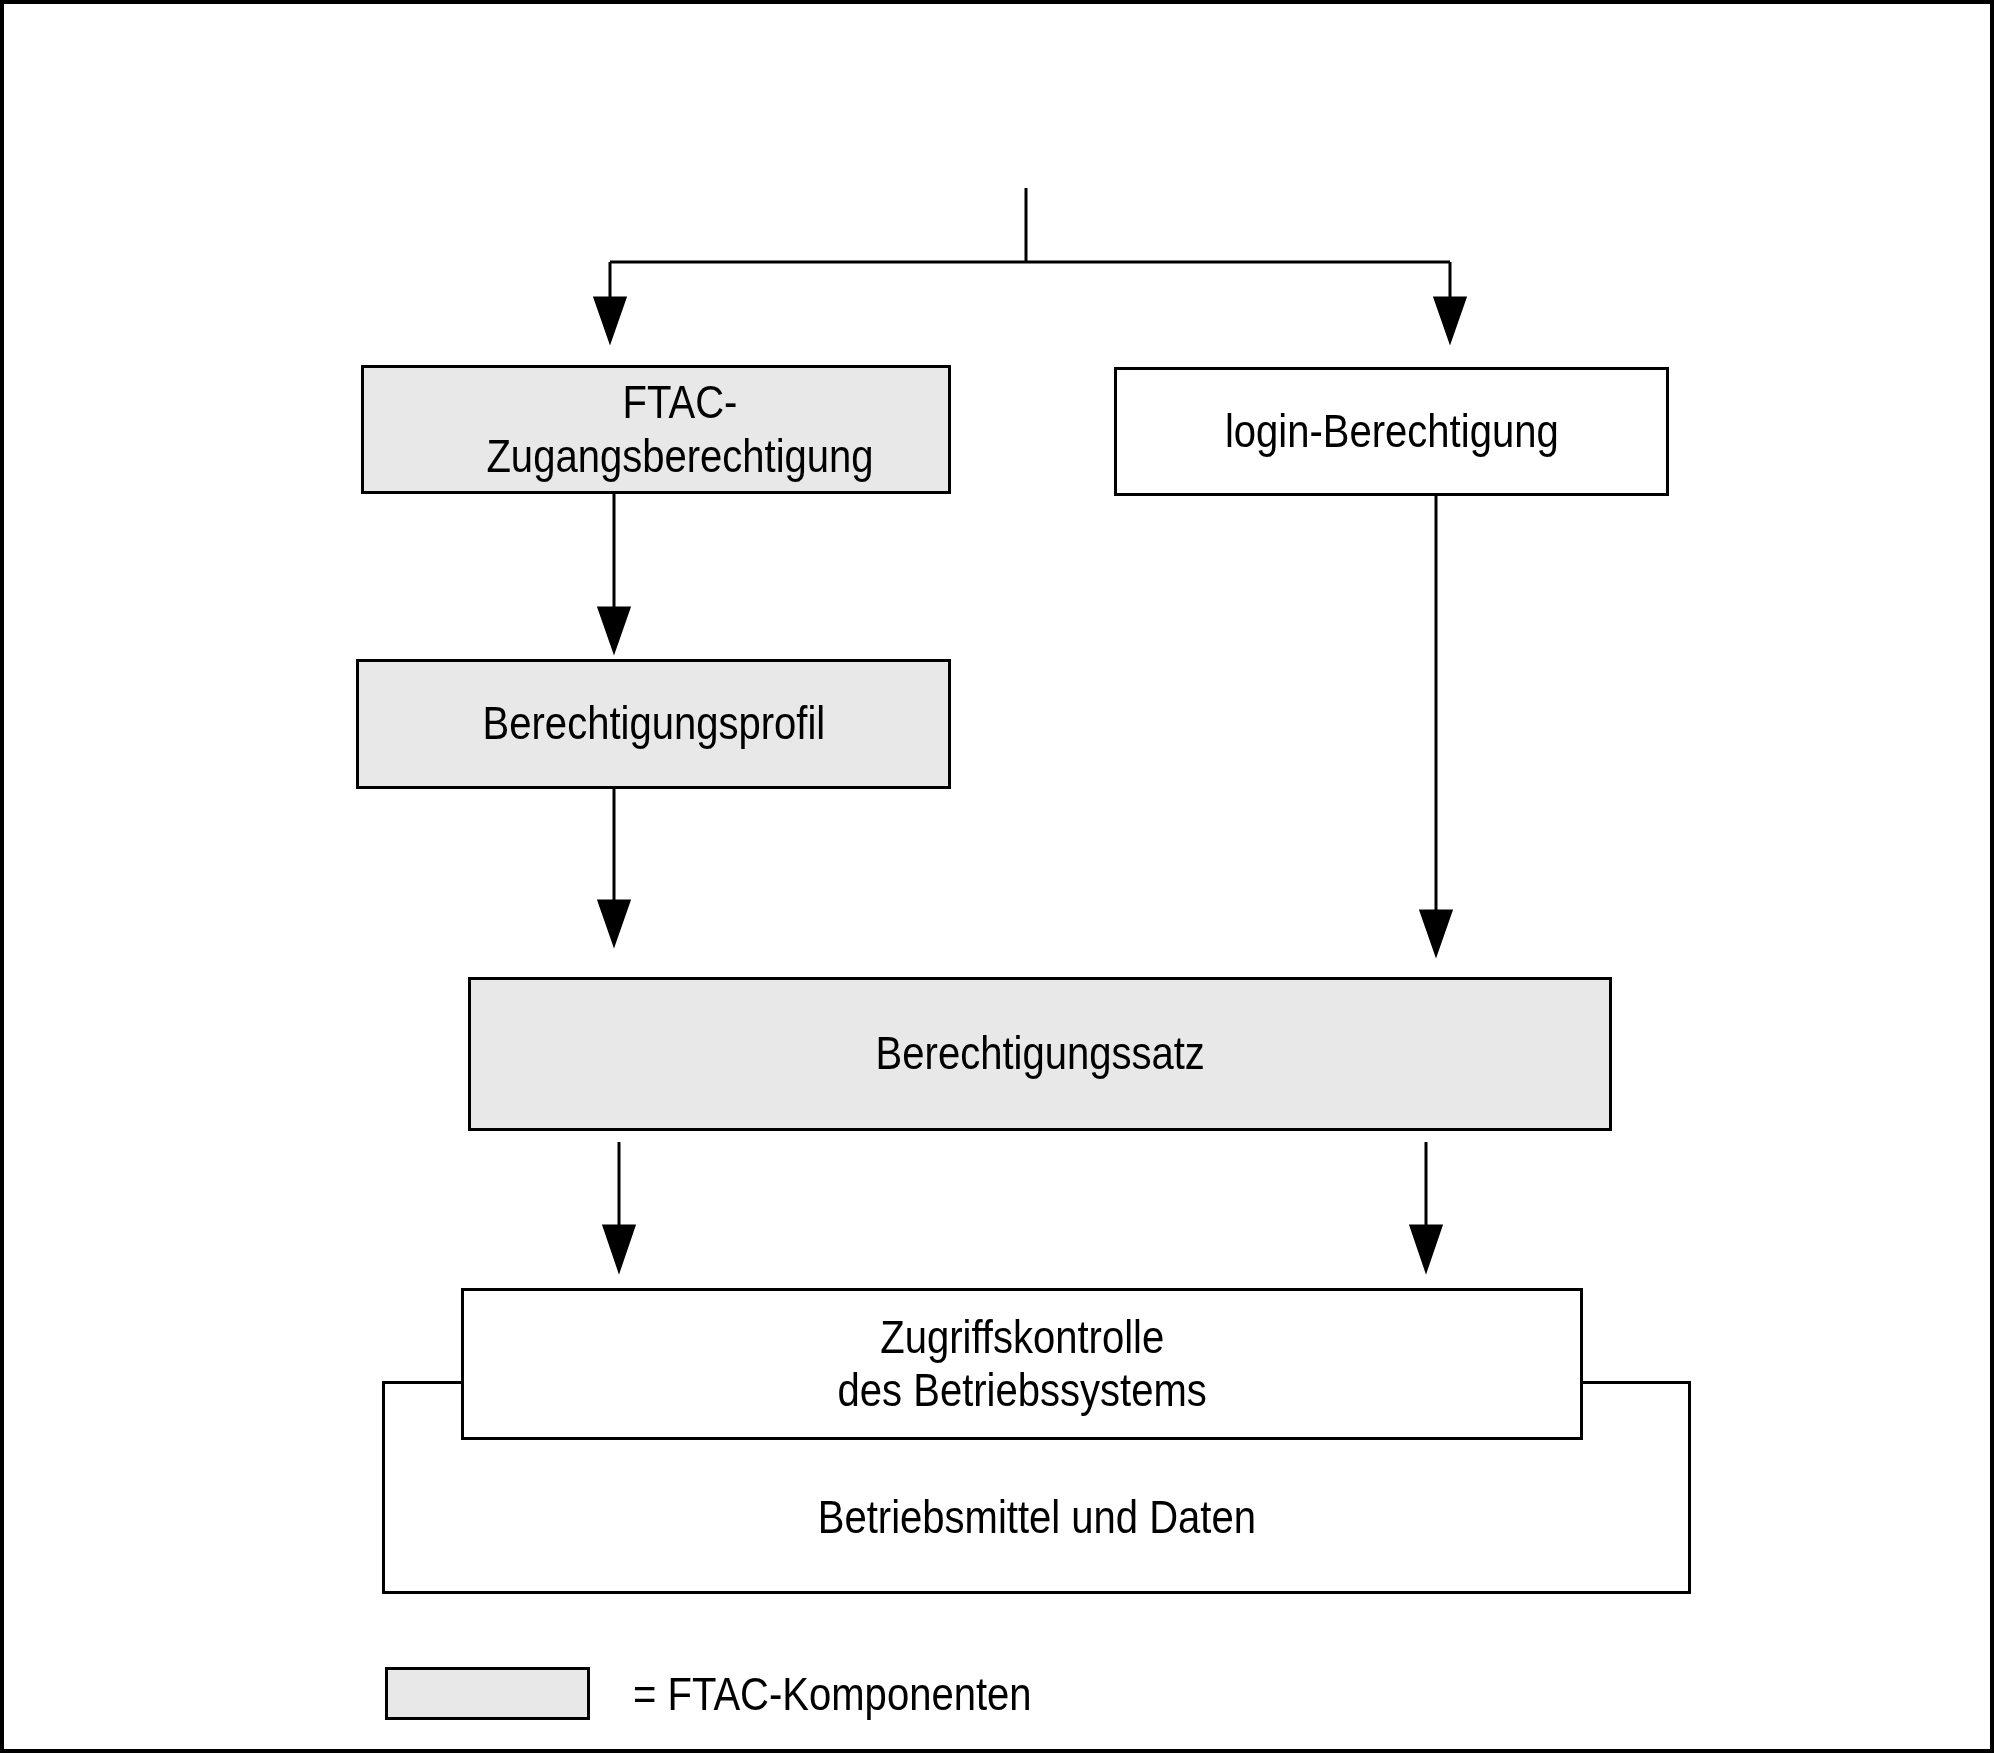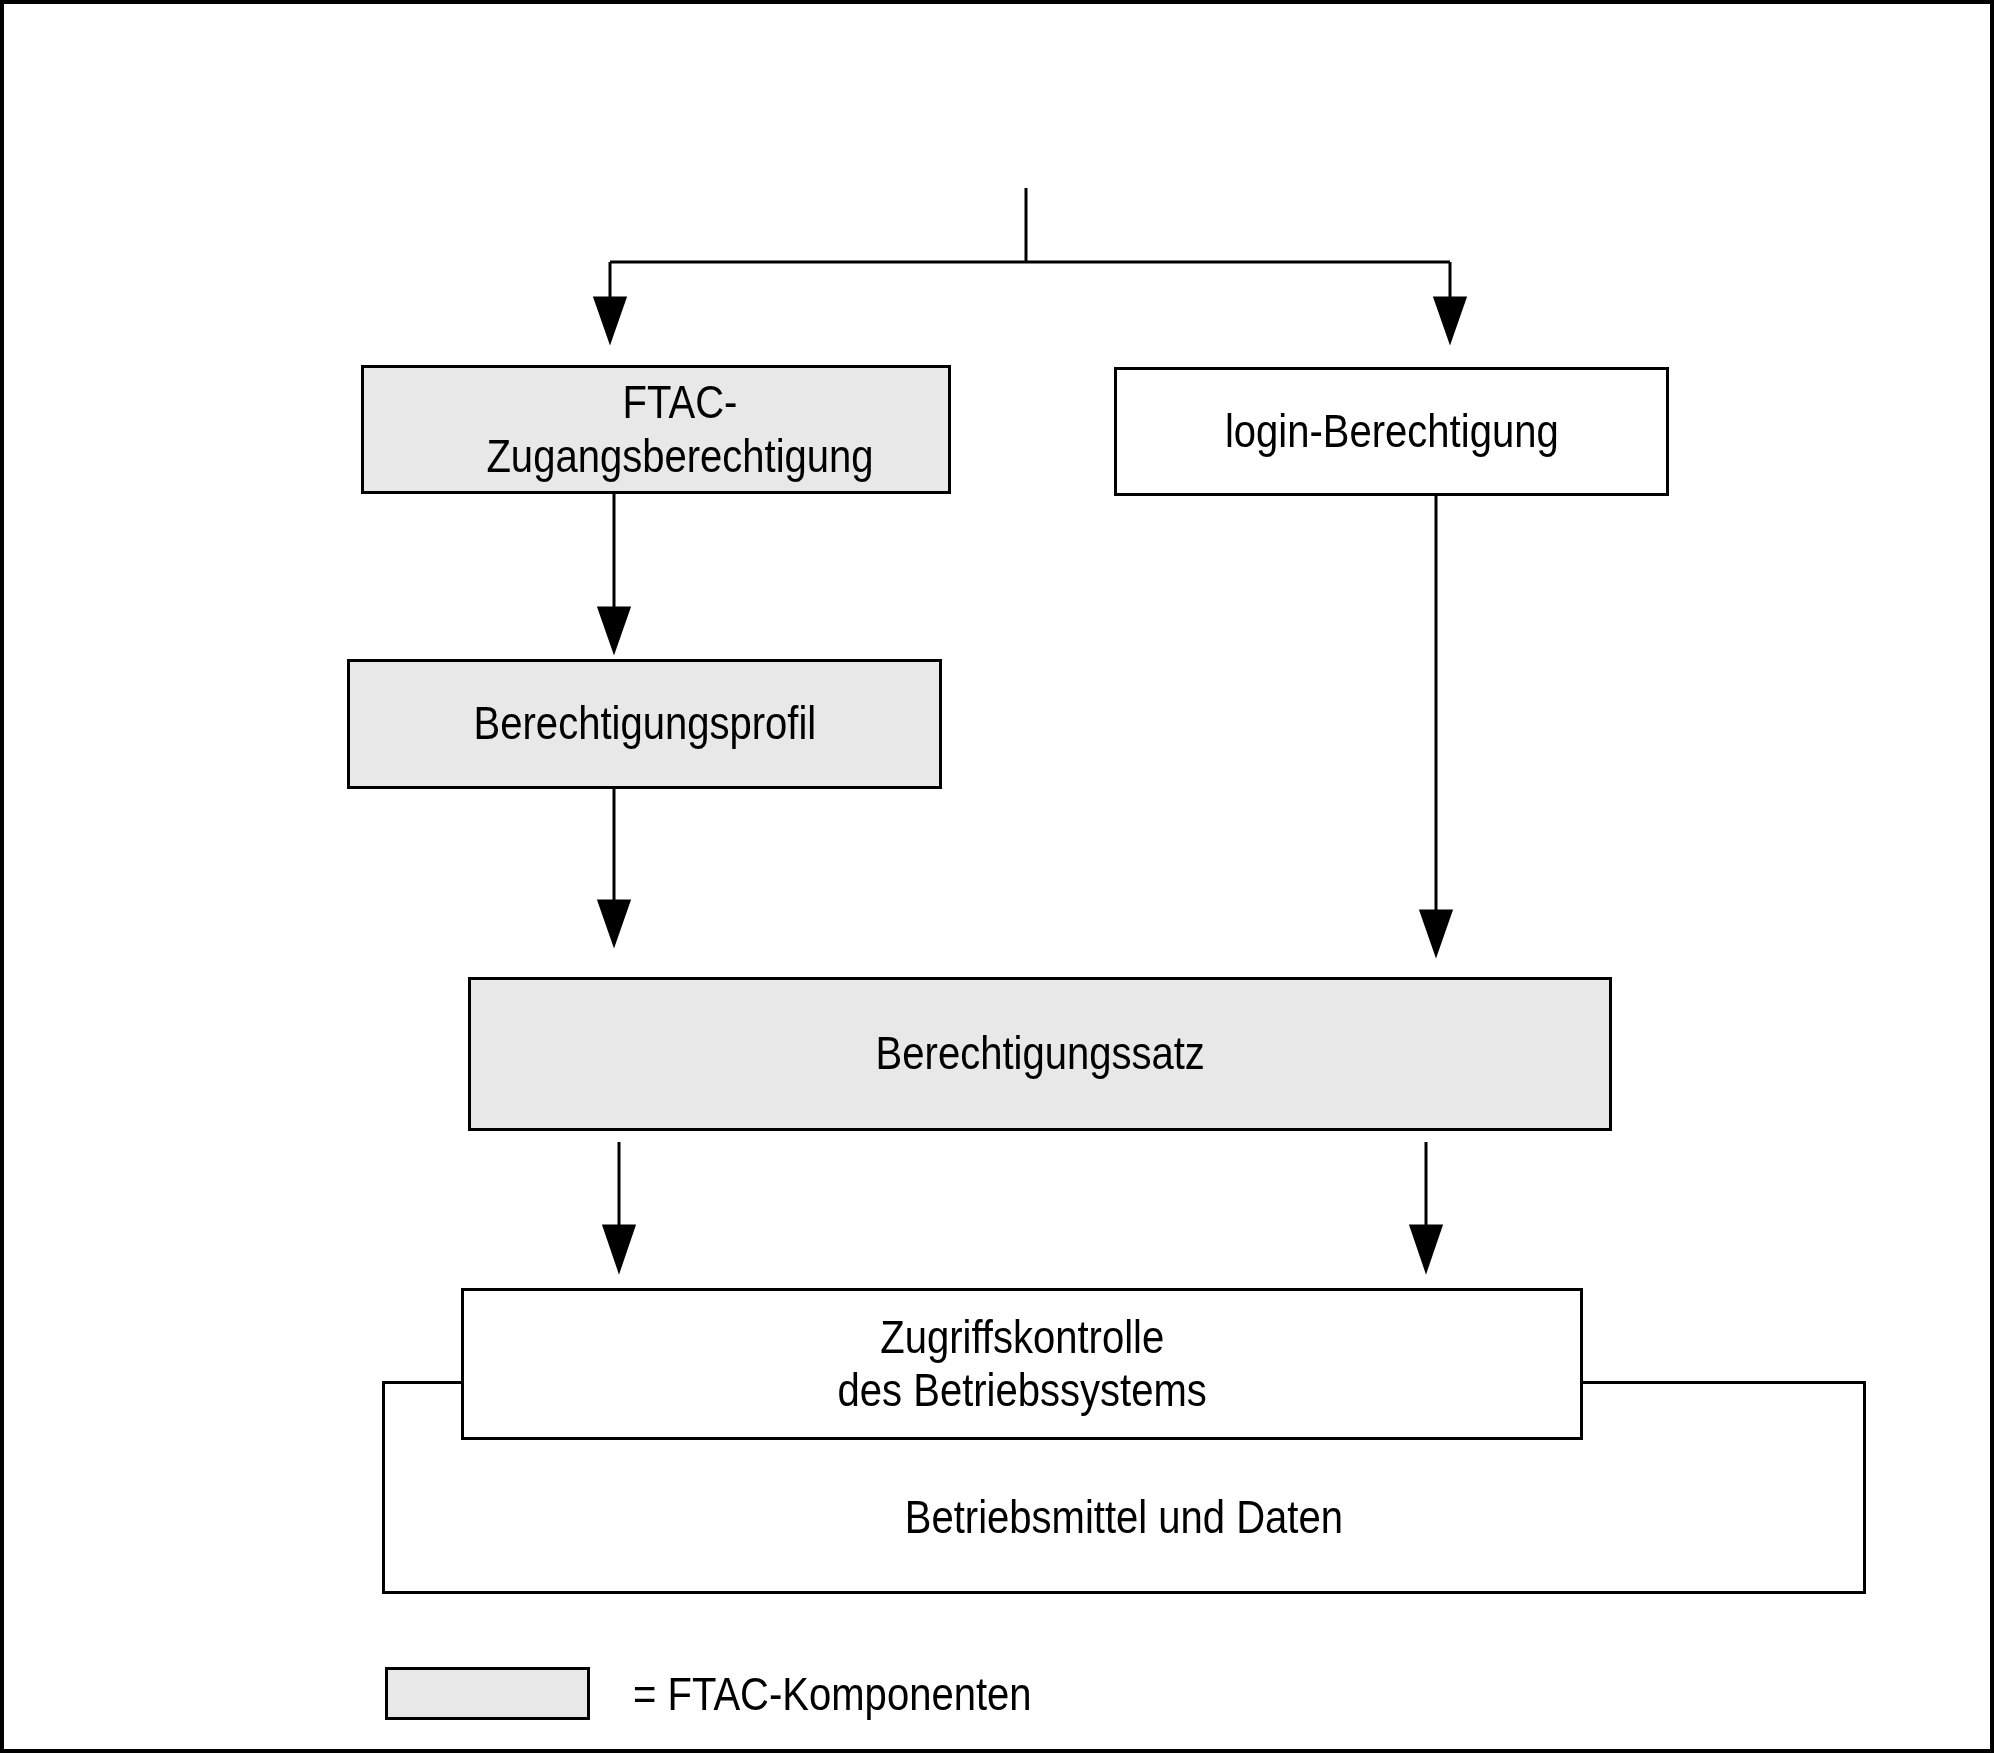--- a/index.html
+++ b/index.html
@@ -45,24 +45,24 @@
     line-height: 1.16;
     white-space: pre-line;
     letter-spacing: 0px;
     transform: scaleX(0.87);
     transform-origin: center center;
   }
   
   #n-ftp            { left: 790px;  top: 53px;   width: 466px;  height: 131px; }
   #n-ftac-zugang    { left: 357px;  top: 361px;  width: 590px;  height: 129px; padding-left: 48px; }
   #n-login          { left: 1110px; top: 363px;  width: 555px;  height: 129px; }
-  #n-profil         { left: 343px;  top: 655px;  width: 595px;  height: 130px; }
+  #n-profil         { left: 352px;  top: 655px;  width: 595px;  height: 130px; }
   #n-satz           { left: 464px;  top: 973px;  width: 1144px; height: 154px; }
   #n-zugriff        { left: 457px;  top: 1284px; width: 1122px; height: 152px; z-index: 2; }
-  #n-betriebsmittel { left: 378px;  top: 1377px; width: 1484px; height: 213px; z-index: 1; padding-top: 60px; }
+  #n-betriebsmittel { left: 378px;  top: 1377px; width: 1309px; height: 213px; z-index: 1; padding-top: 60px; }
   
   .legend-swatch {
     position: absolute;
     left: 381px; top: 1663px;
     width: 205px; height: 53px;
     box-sizing: border-box;
     border: 3px solid #000000;
     background: var(--ftac-fill, #e8e8e8);
     z-index: 2;
   }

